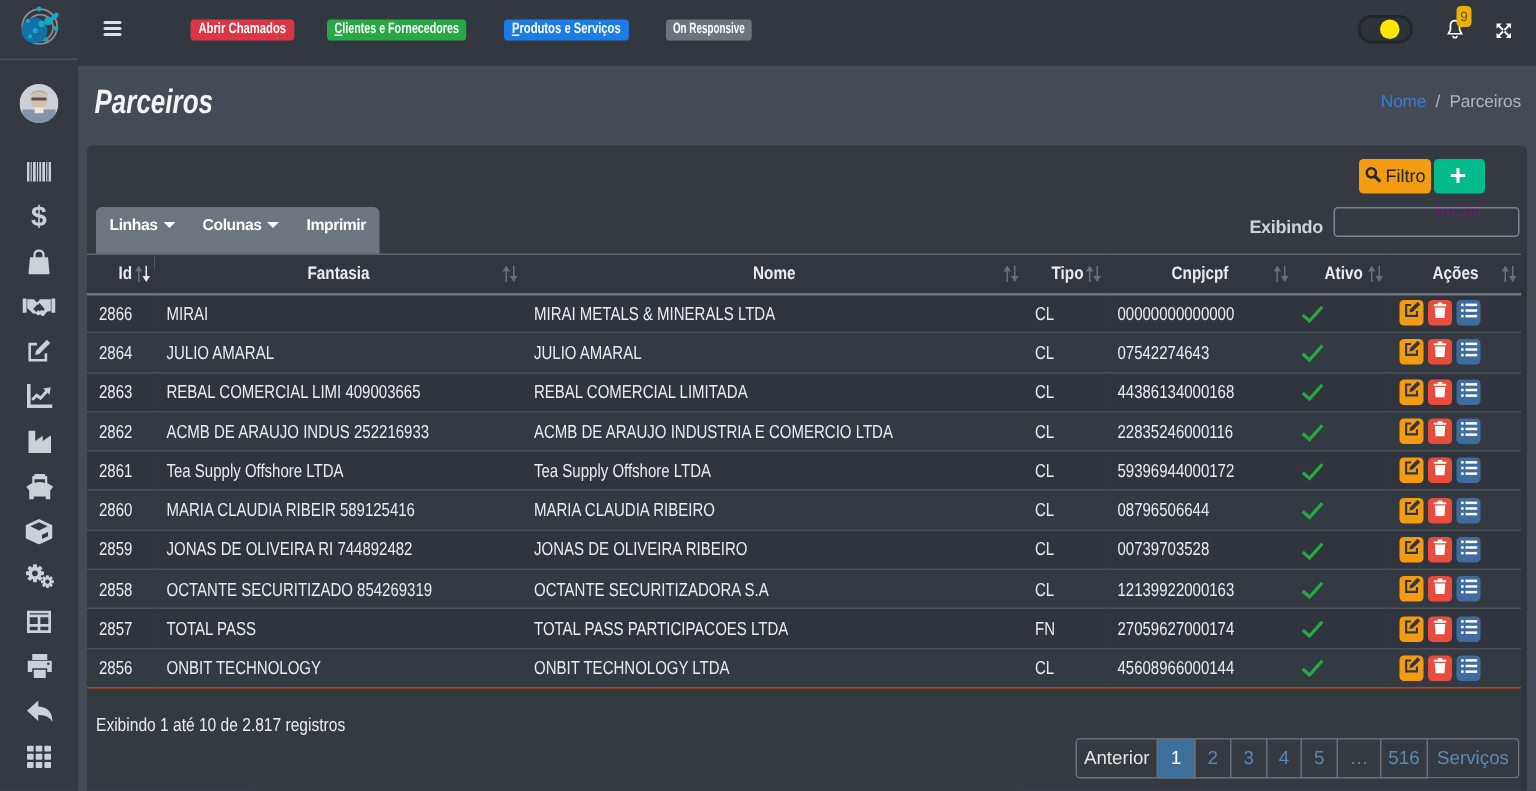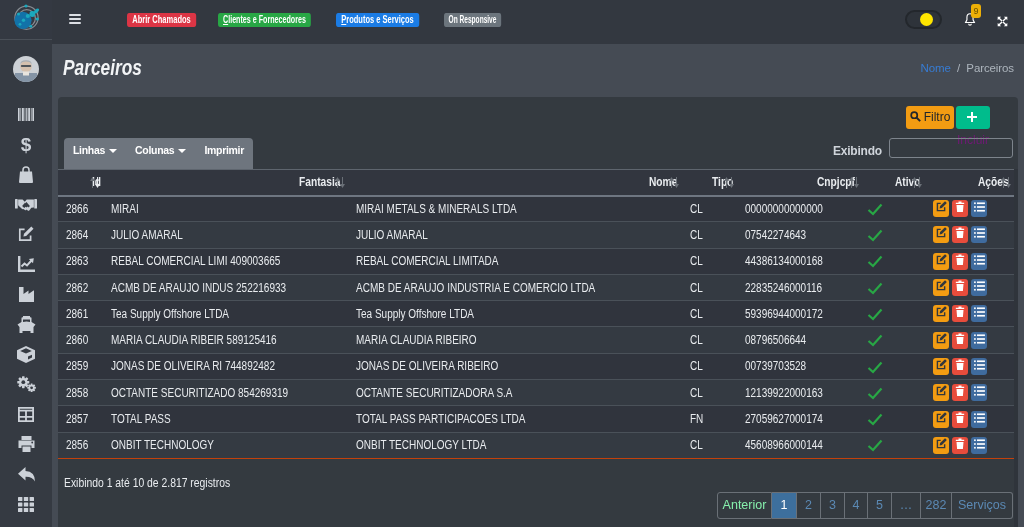--- a/index.html
+++ b/index.html
@@ -20,34 +20,34 @@
 #btnfiltro { left:848px; top:9px; width:48px; height:23px; background:#f39c12; color:#23272b; font-weight:normal; line-height:23px; }
 #btnincluir { left:898px; top:9px; width:34px; height:23px; background:#00bc8c; color:#701a75; line-height:23px; }
 #btngroup { position:absolute; left:6px; top:41px; height:42px; background:#6e757e; border-radius:4px; color:#fff; font-size:10.5px; line-height:25px; font-weight:bold; letter-spacing:-0.3px; }
 #btngroup span.b { padding:0 9px; display:inline-block; }
 .caret { display:inline-block; width:0; height:0; border-left:4px solid transparent; border-right:4px solid transparent; border-top:4px solid #fff; vertical-align:middle; margin-left:4px; }
 #pesq { position:absolute; left:724px; top:47px; width:100px; text-align:right; font-size:12px; color:#cfd4da; font-weight:bold; letter-spacing:-0.2px; }
 #pesqbox { position:absolute; left:831px; top:41px; width:124px; height:20px; border:1px solid #7d848c; border-radius:3px; background:transparent; }
 table { position:absolute; left:0; top:72px; width:956px; border-collapse:collapse; table-layout:fixed; font-size:12.5px; color:#e9ecef; }
 .ct { display:inline-block; transform:scaleX(0.8); transform-origin:left center; white-space:nowrap; }
 .ht { display:inline-block; transform:scaleX(0.85); transform-origin:left center; white-space:nowrap; }
-thead th { background:#32363f; border-top:1px solid #5e656e; border-bottom:2px solid #6e7681; font-weight:bold; font-size:12px; text-align:right; height:26px; padding:0 0 0 8px; position:relative; }
+thead th { background:#32363f; border-top:1px solid #5e656e; border-bottom:2px solid #6e7681; font-weight:bold; font-size:12px; text-align:center; height:26px; padding:0 0 0 8px; position:relative; }
 tbody td { height:26.3px; padding:0 0 0 8px; border-top:1px solid #4a5159; overflow:hidden; white-space:nowrap; }
 tbody tr:nth-child(odd) { background:#30343d; }
 tbody tr:nth-child(even) { background:#343a42; }
 tbody tr:last-child td { border-bottom:1px solid #c2410c; }
 .sort { position:absolute; right:2px; top:7px; }
 .abtn { display:inline-block; width:16px; height:17px; border-radius:3px; margin-right:3px; vertical-align:middle; text-align:center; line-height:17px; }
 .a-edit { background:#f39c12; }
 .a-del { background:#e74c3c; }
 .a-list { background:#3f6b9e; }
 #foot { position:absolute; left:6px; top:379px; font-size:12.5px; color:#e9ecef; transform:scaleX(0.83); transform-origin:left center; white-space:nowrap; }
 #pager { position:absolute; right:5px; top:395px; height:26.5px; display:flex; font-size:12.5px; }
 #pager .pg { border:1px solid #6a7077; border-left:none; line-height:25px; color:#5b89b4; text-align:center; }
-#pager .pg:first-child { border-left:1px solid #6a7077; border-radius:3px 0 0 3px; color:#86efac; }
+#pager .pg:first-child { border-left:1px solid #6a7077; border-radius:3px 0 0 3px; color:#e5e5e5; }
 #pager .pg:last-child { border-radius:0 3px 3px 0; }
 #pager .active { background:#3d6f9d; color:#fff; }
 </style>
 </head>
 <body>
 <div id="navbar">
   <div id="hamb">
       <span></span>
       <span></span>
       <span></span>
@@ -538,16 +538,16 @@
   <div style="position:absolute;left:956px;top:72px;width:4px;height:358px;background:#2f343b;"></div>
   <div id="foot">Exibindo 1 até 10 de 2.817 registros</div>
   <div id="pager">
     <div class="pg" style="width:55px;">Anterior</div>
       <div class="pg active" style="width:25px;">1</div>
       <div class="pg" style="width:24px;">2</div>
       <div class="pg" style="width:24px;">3</div>
       <div class="pg" style="width:23px;">4</div>
       <div class="pg" style="width:24px;">5</div>
       <div class="pg" style="width:29px;">…</div>
-      <div class="pg" style="width:31px;">282</div>
+      <div class="pg" style="width:31px;">516</div>
       <div class="pg" style="width:61px;">Serviços</div>
   </div>
 </div>
 
 </body></html>

